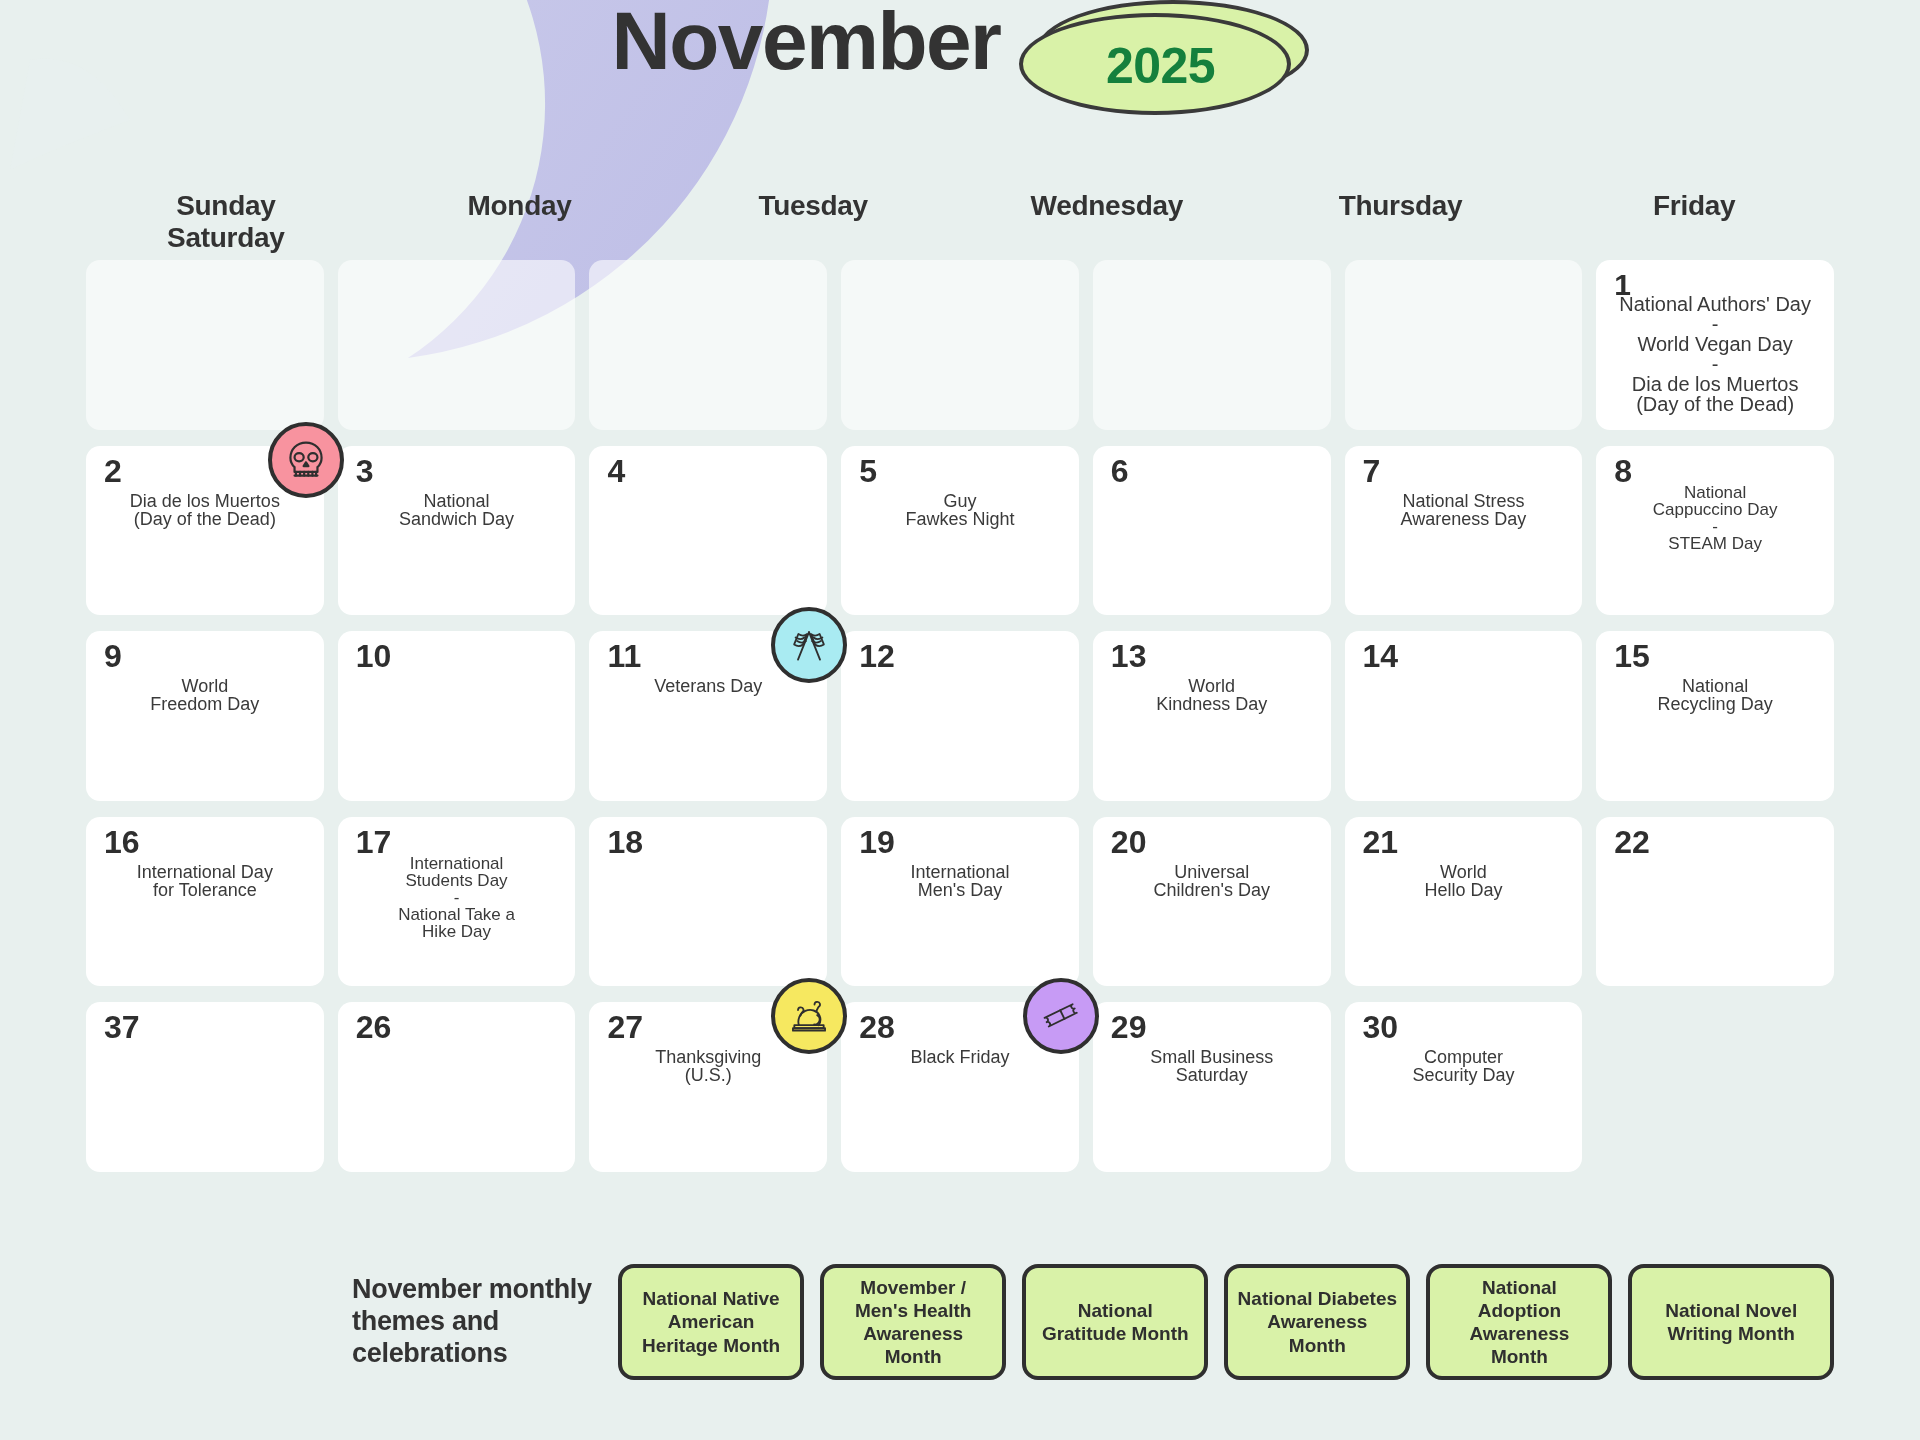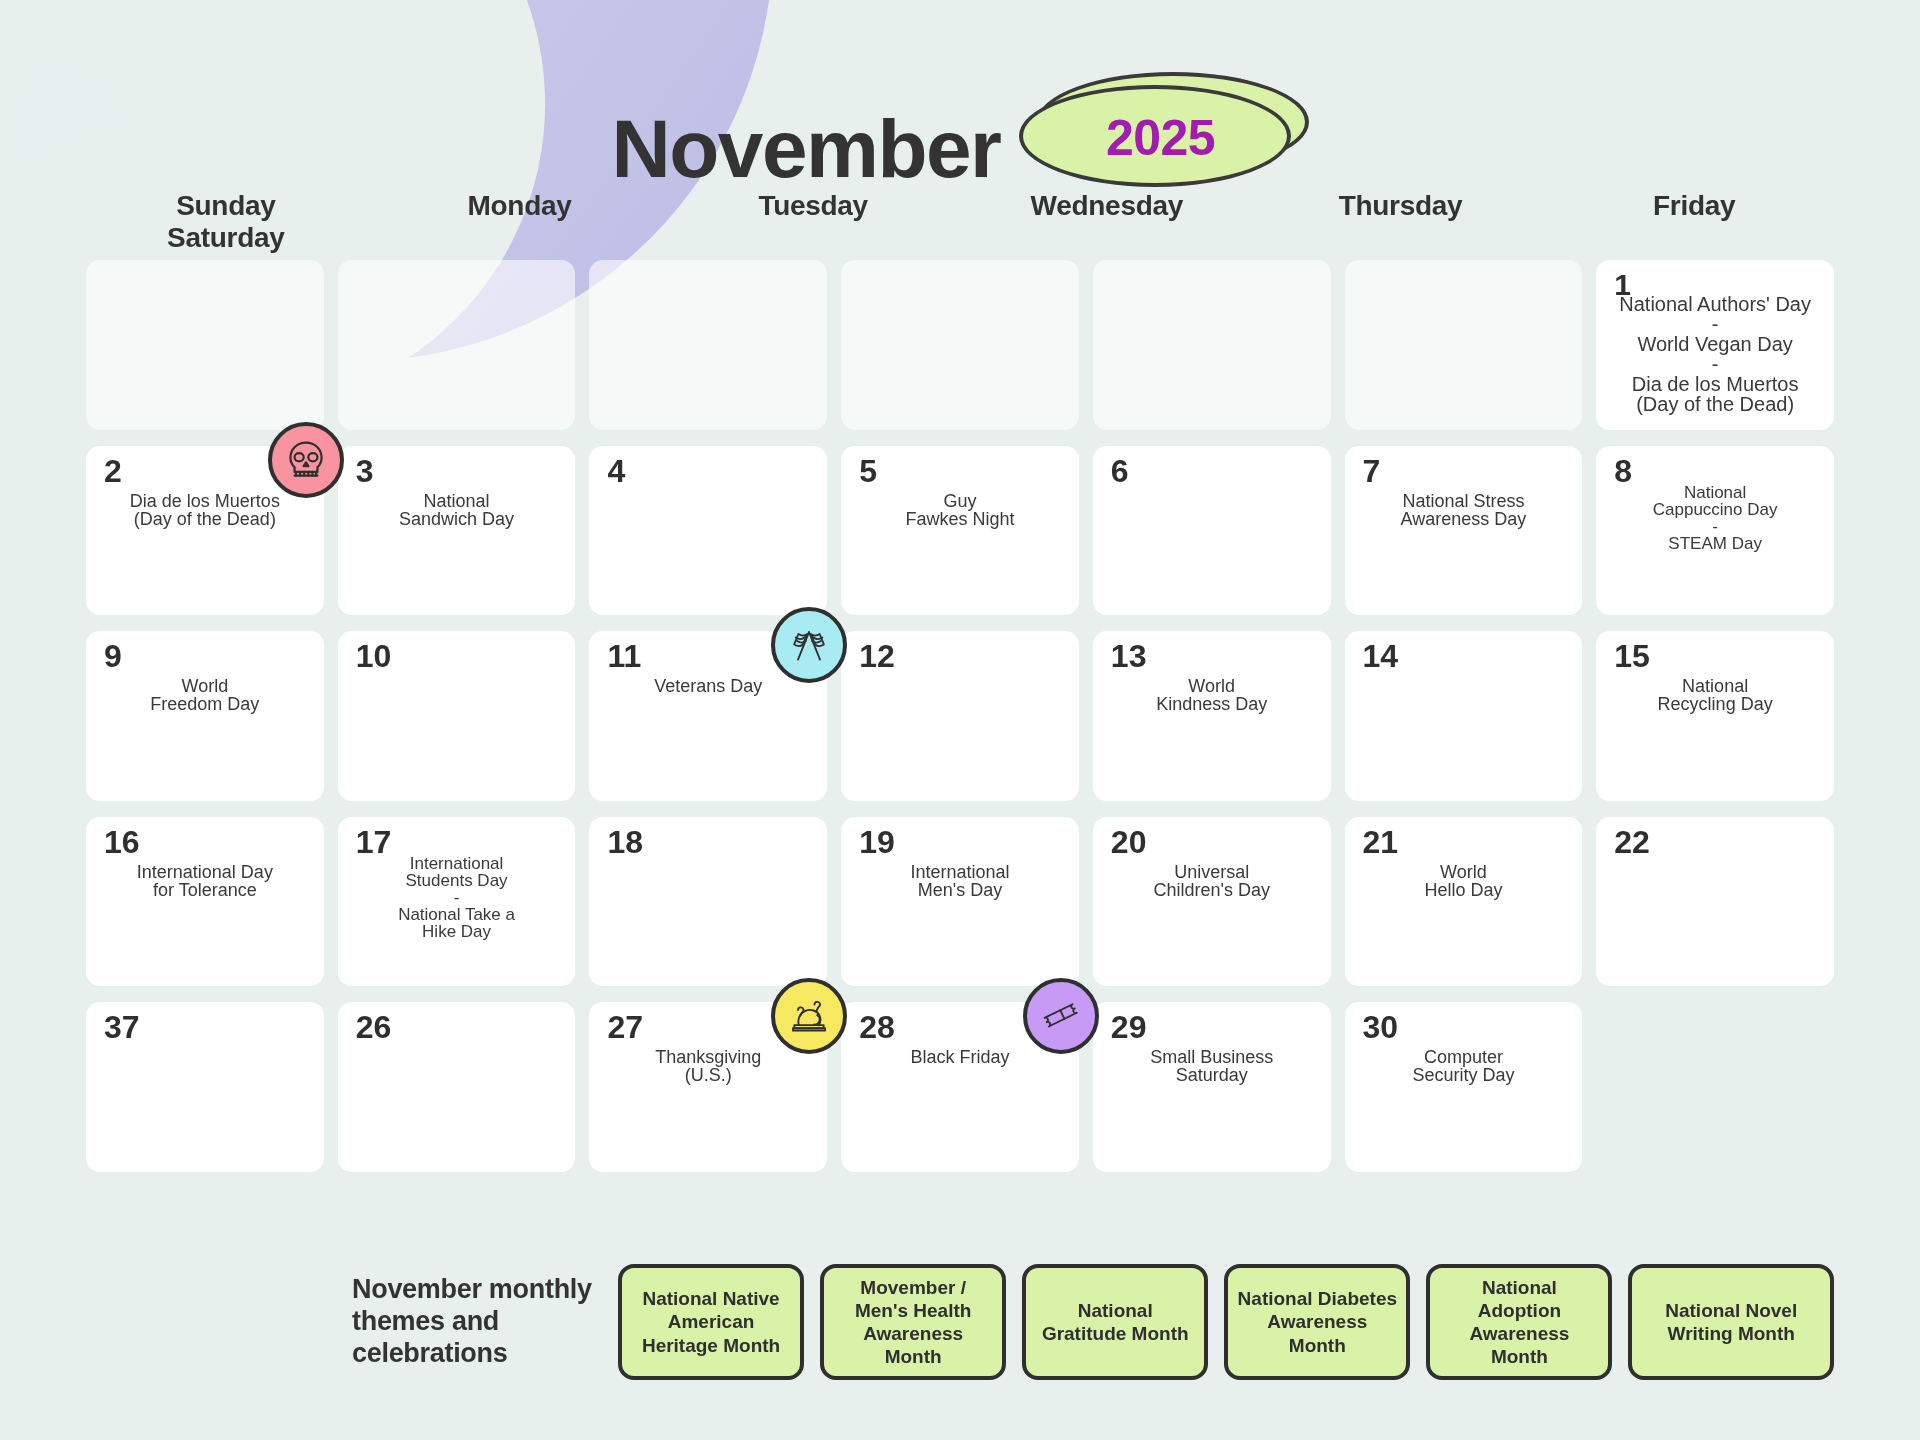--- a/index.html
+++ b/index.html
@@ -31,21 +31,21 @@
     z-index: 1;
     width: 1920px;
     height: 1440px;
     padding: 0 86px;
   }
 
   
   .header {
     height: 190px;
     display: flex;
-    align-items: flex-end;
+    align-items: flex-start;
     justify-content: center;
     gap: 18px;
   }
   .month-title {
     font-size: 82px;
     font-weight: bold;
     letter-spacing: -1.5px;
     color: #333333;
     line-height: 1;
   }
@@ -73,21 +73,21 @@
     width: 272px;
     height: 102px;
     left: 0px;
     top: 13px;
   }
   .year-text {
     position: relative;
     z-index: 2;
     font-size: 50px;
     font-weight: bold;
-    color: #a21caf;
+    color: #15803d;
     letter-spacing: -0.5px;
     margin-top: 14px;
     margin-left: -6px;
   }
 
   
   .weekday-row {
     display: grid;
     grid-template-columns: repeat(6, 1fr);
     column-gap: 14px;

